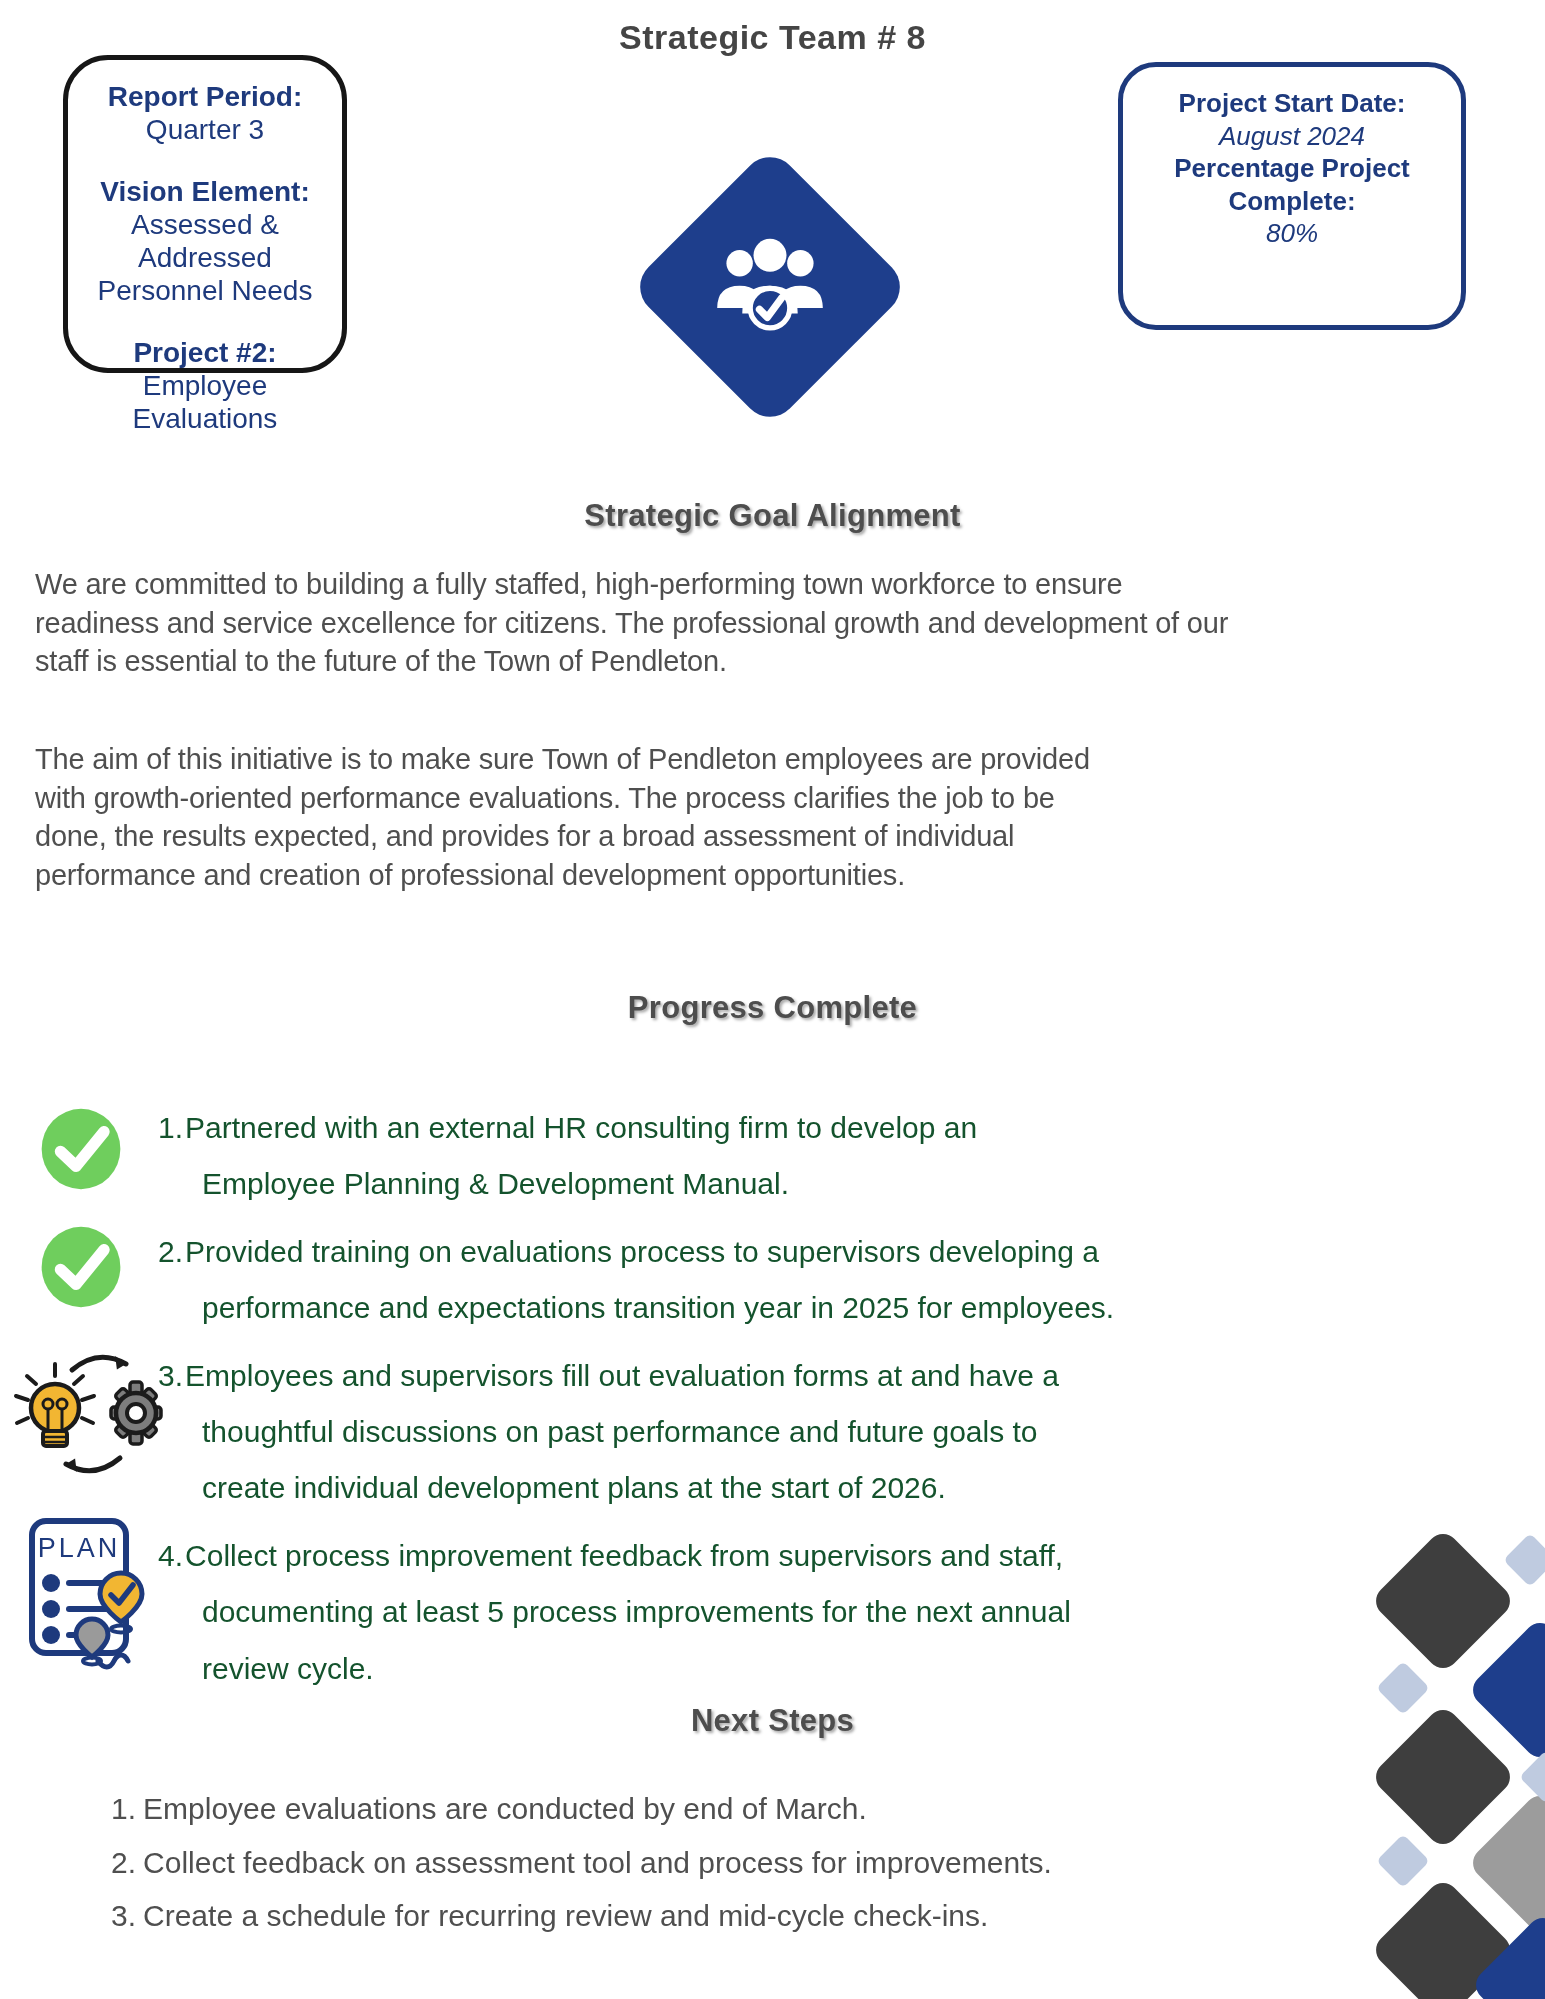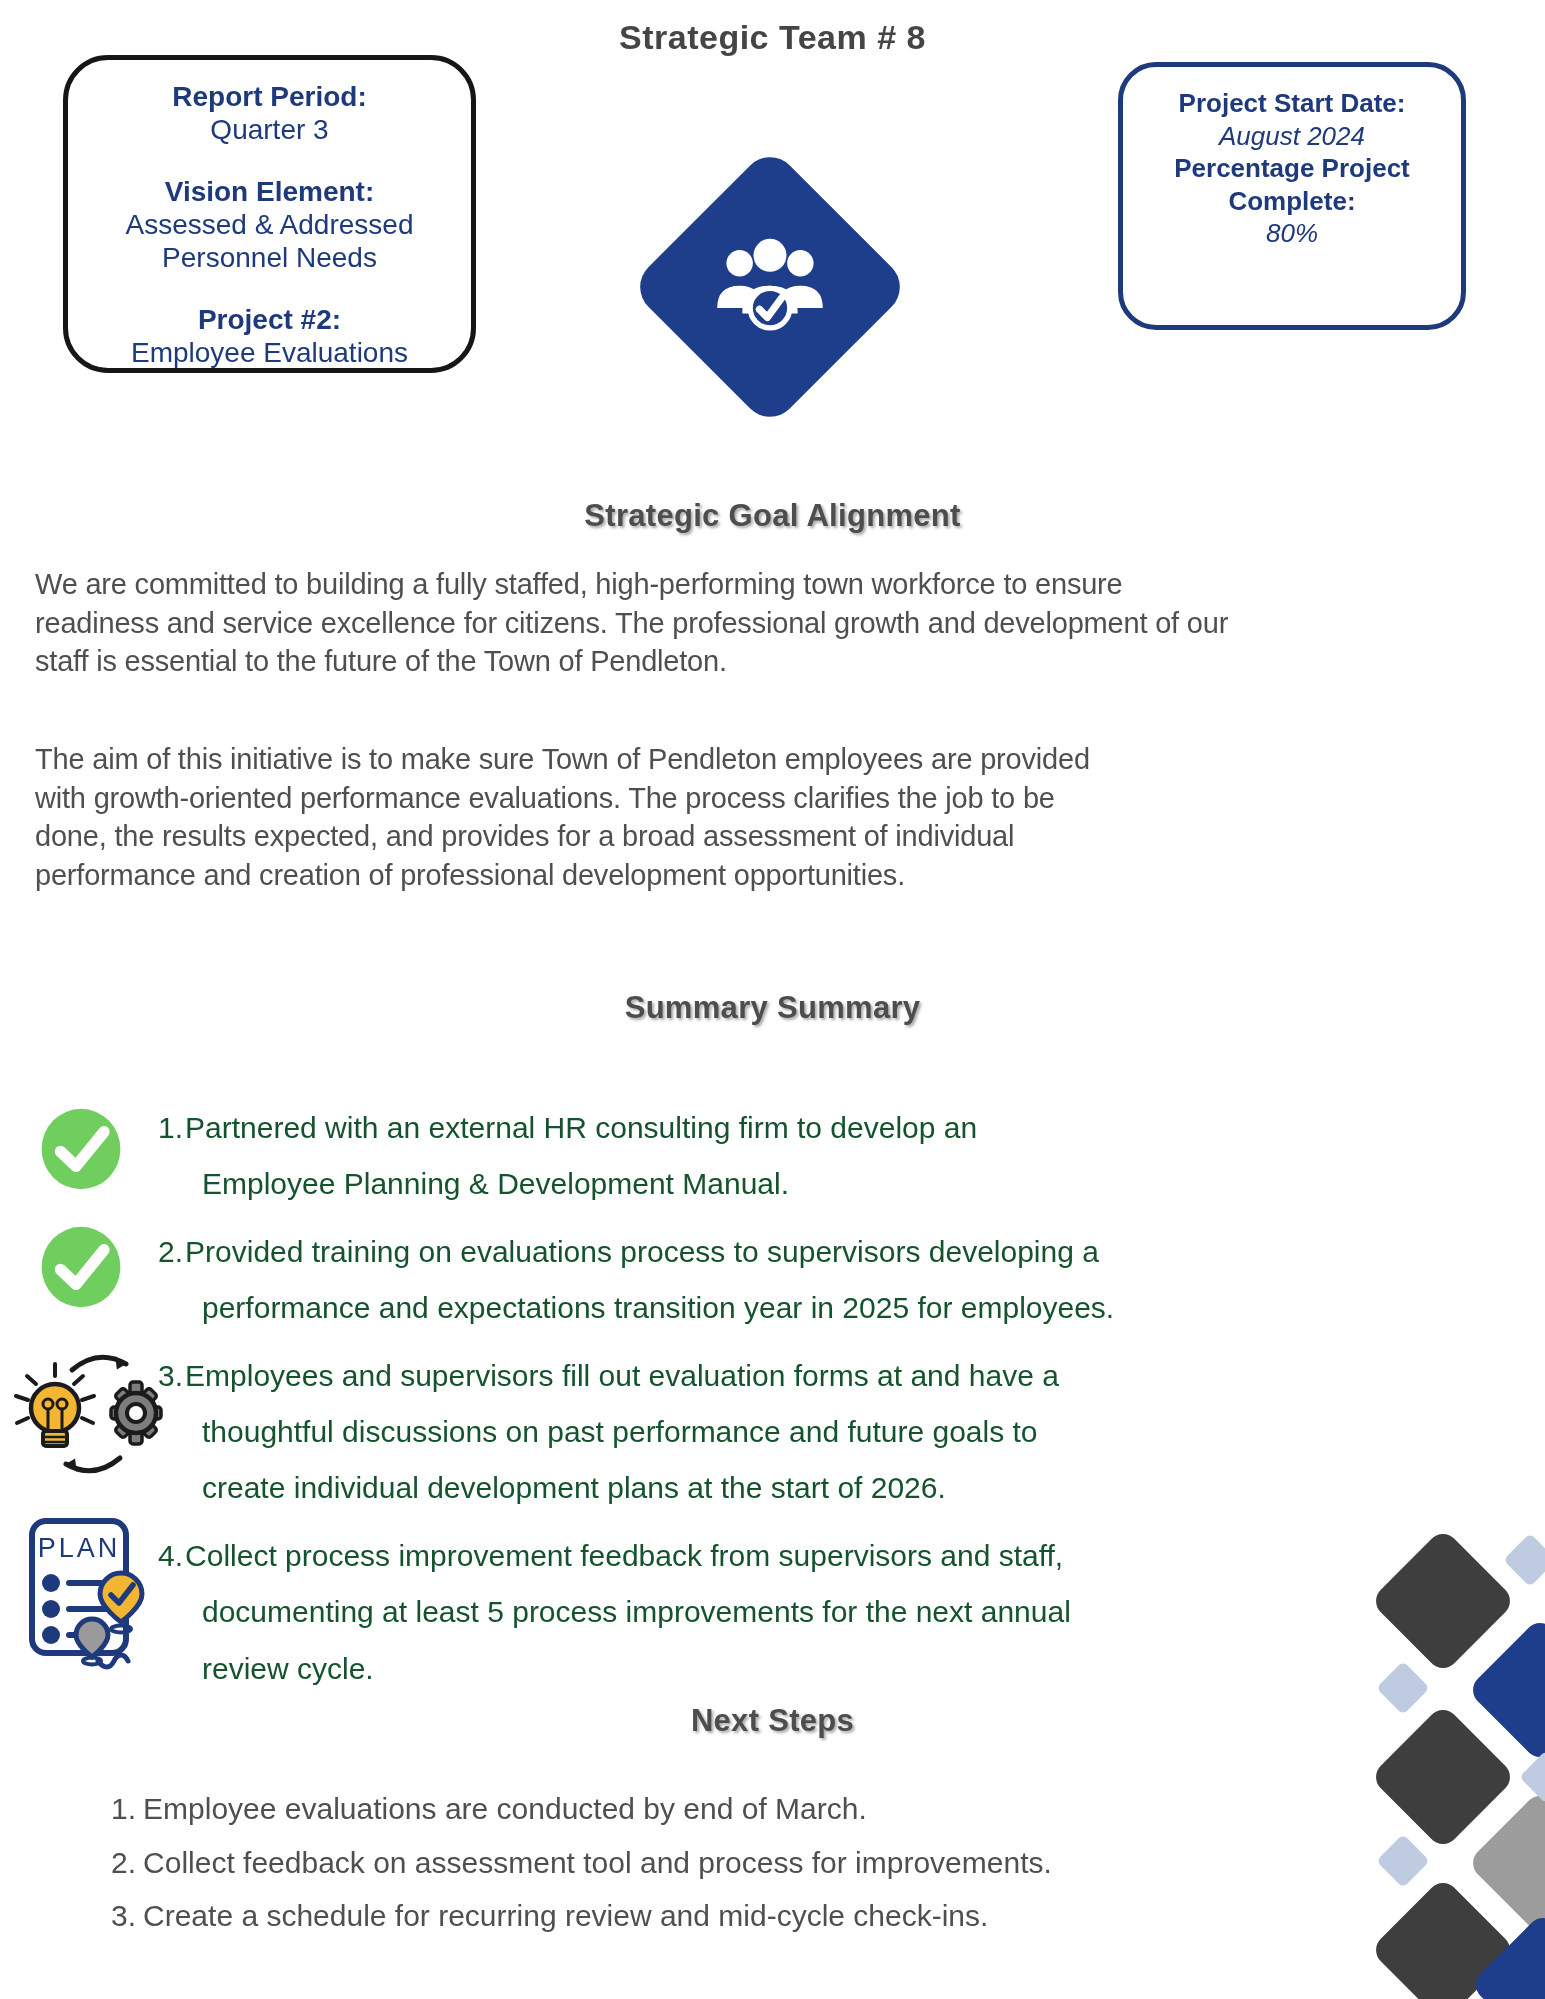--- a/index.html
+++ b/index.html
@@ -17,21 +17,21 @@
   .doc-title{
     position:absolute;top:18px;left:0;width:100%;
     text-align:center;font-size:34px;font-weight:bold;color:#454545;
     letter-spacing:.5px;
   }
   .info-box{
     position:absolute;box-sizing:border-box;text-align:center;
     color:#1e3a7d;background:#fff;
   }
   .info-box-left{
-    left:63px;top:55px;width:413px;height:318px;
+    left:63px;top:55px;width:284px;height:318px;
     border:5px solid #161616;border-radius:45px;
     padding:20px 8px 0;font-size:28px;line-height:1.18;
   }
   .info-box-left .group{margin-bottom:29px;}
   .info-box-right{
     left:1118px;top:62px;width:348px;height:268px;
     border:5px solid #1e3a7d;border-radius:38px;
     padding:20px 10px 0;font-size:26px;line-height:1.25;
   }
   .lbl{font-weight:bold;}
@@ -145,21 +145,21 @@
 
   <div class="sec-heading h-goal">Strategic Goal Alignment</div>
   <div class="para para-1 ml">We are committed to building a fully staffed, high-performing town workforce to ensure
 readiness and service excellence for citizens. The professional growth and development of our
 staff is essential to the future of the Town of Pendleton.</div>
   <div class="para para-2 ml">The aim of this initiative is to make sure Town of Pendleton employees are provided
 with growth-oriented performance evaluations. The process clarifies the job to be
 done, the results expected, and provides for a broad assessment of individual
 performance and creation of professional development opportunities.</div>
 
-  <div class="sec-heading h-progress">Summary Summary</div>
+  <div class="sec-heading h-progress">Progress Complete</div>
 
   <div class="icon-abs icon-check-1">
     <svg width="82" height="98" viewBox="0 0 100 100">
       <ellipse cx="50" cy="50" rx="48" ry="49" fill="#6fce5d"></ellipse>
       <polyline points="25,53 44,71 78,29" fill="none" stroke="#ffffff" stroke-width="14" stroke-linecap="round" stroke-linejoin="round"></polyline>
     </svg>
   </div>
   <div class="icon-abs icon-check-2">
     <svg width="82" height="98" viewBox="0 0 100 100">
       <ellipse cx="50" cy="50" rx="48" ry="49" fill="#6fce5d"></ellipse>

